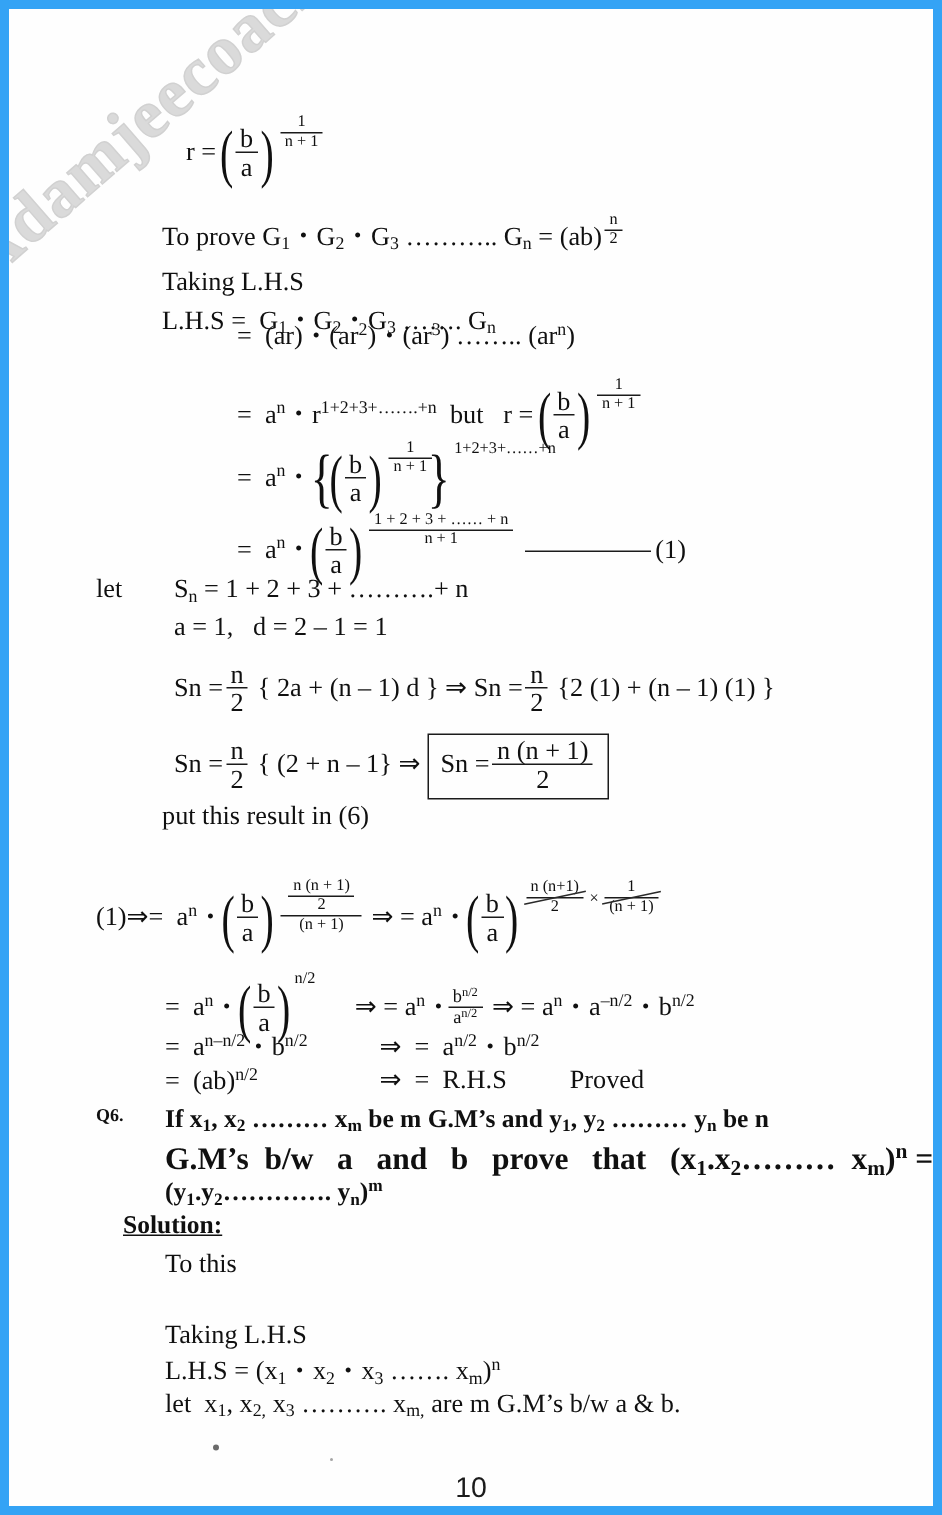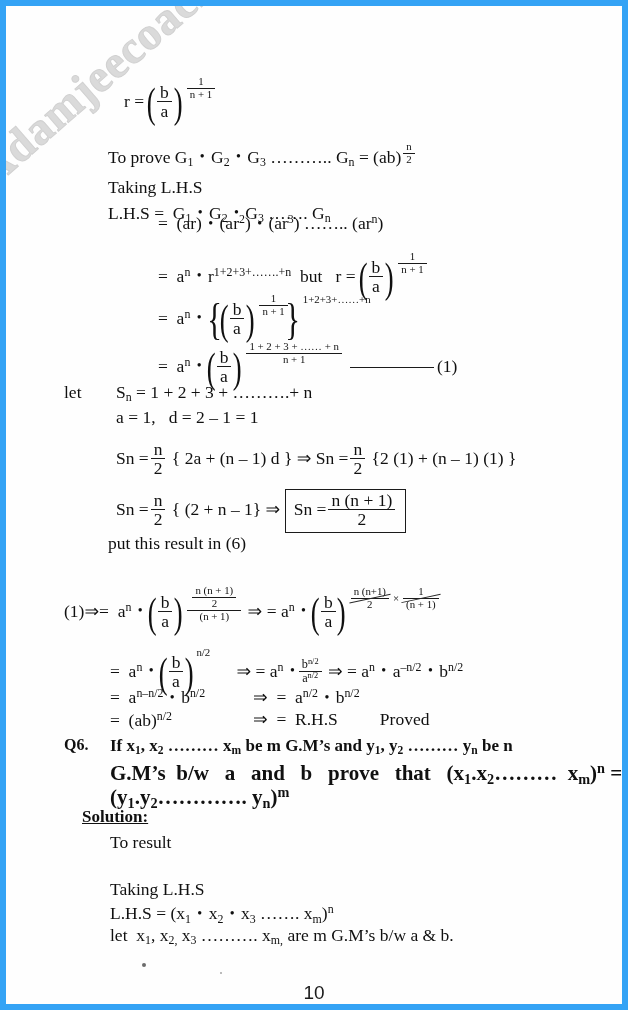--- a/index.html
+++ b/index.html
@@ -213,34 +213,34 @@
       ⇒&nbsp; =&nbsp; a<sup>n/2</sup> <span class="dot">•</span> b<sup>n/2</sup>
     </div>
 
     <div class="line ser" style="left:104px; top:705px;">
       =&nbsp; (ab)<sup>n/2</sup>
     </div>
     <div class="line ser" style="left:247px; top:705px;">
       ⇒&nbsp; =&nbsp; R.H.S<span style="display:inline-block;width:42px"></span><span>Proved</span>
     </div>
 
-    <div class="line ser bold" style="left:58px; top:731px; font-size:16px;">Q6.</div>
+    <div class="line ser bold" style="left:58px; top:731px; font-size:12px;">Q6.</div>
     <div class="line ser bold" style="left:104px; top:731px; font-size:17px;">
       If x<sub>1</sub>, x<sub>2</sub> ……… x<sub>m</sub> be m G.M’s and y<sub>1</sub>, y<sub>2</sub> ……… y<sub>n</sub> be n
     </div>
     <div class="line ser bold" style="left:104px; top:755px; font-size:21px;">
       G.M’s&nbsp; b/w&nbsp;&nbsp; a&nbsp;&nbsp; and&nbsp;&nbsp; b&nbsp;&nbsp; prove&nbsp;&nbsp; that&nbsp;&nbsp; (x<sub>1</sub>.x<sub>2</sub>………&nbsp; x<sub>m</sub>)<sup>n</sup> =
     </div>
-    <div class="line ser bold" style="left:104px; top:779px; font-size:21px;">
+    <div class="line ser bold" style="left:104px; top:779px; font-size:17px;">
       (y<sub>1</sub>.y<sub>2</sub>…………. y<sub>n</sub>)<sup>m</sup>
     </div>
 
     <div class="line ser bold u" style="left:76px; top:802px; font-size:17px;">Solution:</div>
 
-    <div class="line ser" style="left:104px; top:828px;">To result</div>
+    <div class="line ser" style="left:104px; top:828px;">To this</div>
 
 
     <div class="line ser" style="left:104px; top:875px;">Taking L.H.S</div>
 
     <div class="line ser" style="left:104px; top:898px;">
       L.H.S = (x<sub>1</sub> <span class="dot">•</span> x<sub>2</sub> <span class="dot">•</span> x<sub>3</sub> ……. x<sub>m</sub>)<sup>n</sup>
     </div>
 
     <div class="line ser" style="left:104px; top:921px;">
       let&nbsp; x<sub>1</sub>, x<sub>2,</sub> x<sub>3</sub> ………. x<sub>m,</sub> are m G.M’s b/w a &amp; b.

